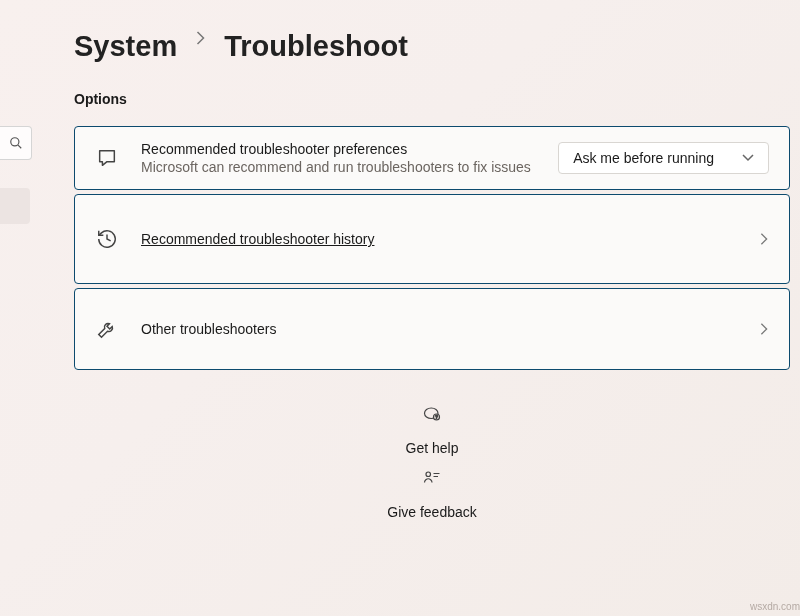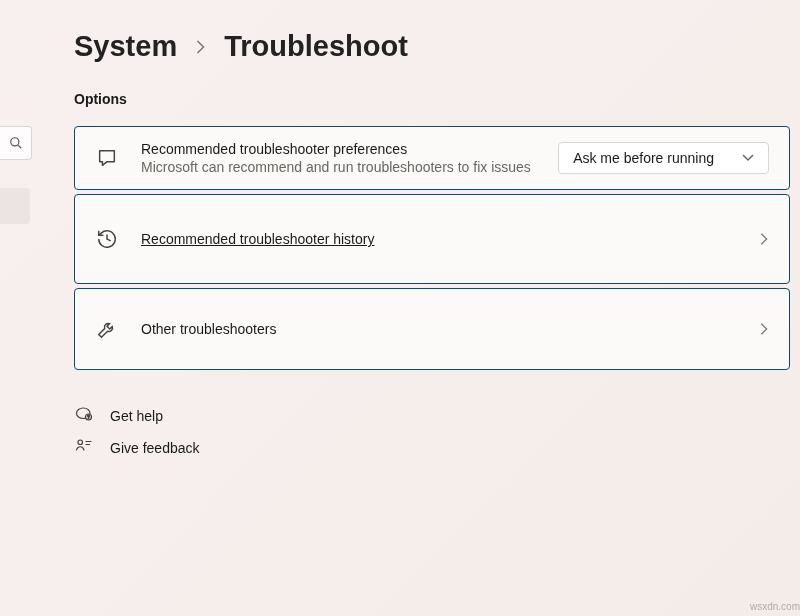--- a/index.html
+++ b/index.html
@@ -33,21 +33,21 @@
     width: 30px; height: 36px;
     background: #ece4e2;
     border-radius: 0 4px 4px 0;
   }
   .main {
     position: absolute;
     left: 74px; top: 30px;
     right: 10px;
   }
   .breadcrumb {
-    display: flex; align-items: center; gap: 18px;
+    display: flex; align-items: flex-start; gap: 18px;
     font-size: 29px; font-weight: 600; color: #222;
     margin-bottom: 28px;
   }
   .bc-parent { cursor: pointer; }
   .bc-sep { color: #888; font-size: 18px; font-weight: 400; }
   .section-label {
     font-size: 14px; font-weight: 600; color: #1a1a1a;
     margin-bottom: 19px;
   }
   .card {
@@ -74,24 +74,25 @@
     border: 1px solid #d9d6d2;
     border-radius: 4px;
     padding: 7px 14px;
     font-size: 14px;
     display: flex; align-items: center; gap: 28px;
     cursor: pointer;
   }
   .chevron { color: #666; }
   .help-links { margin-top: 28px; }
   .help-link {
-    display: flex; align-items: flex-end; gap: 16px;
+    display: flex; align-items: center; gap: 16px;
     padding: 6px 0;
     font-size: 14px; color: #1a1a1a;
     cursor: pointer;
+    flex-direction: column;
   }
   .help-link .hicon {
     width: 20px; height: 20px;
     display: flex; align-items: center; justify-content: center;
     color: #3a3a3a;
   }
   .watermark {
     position: absolute;
     bottom: 4px; right: 0;
     font-size: 10px; color: #b5aaa4;

